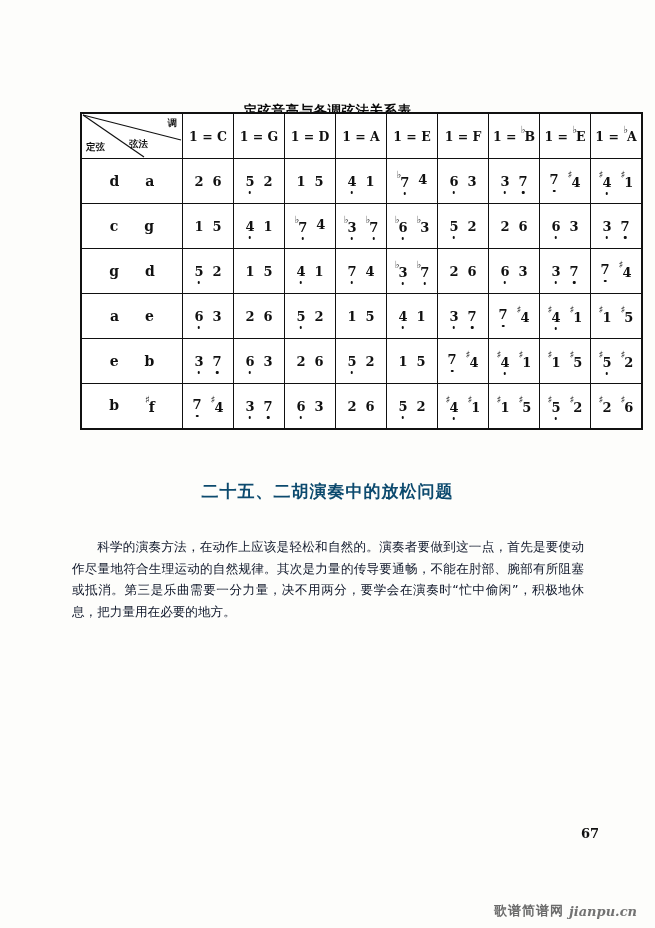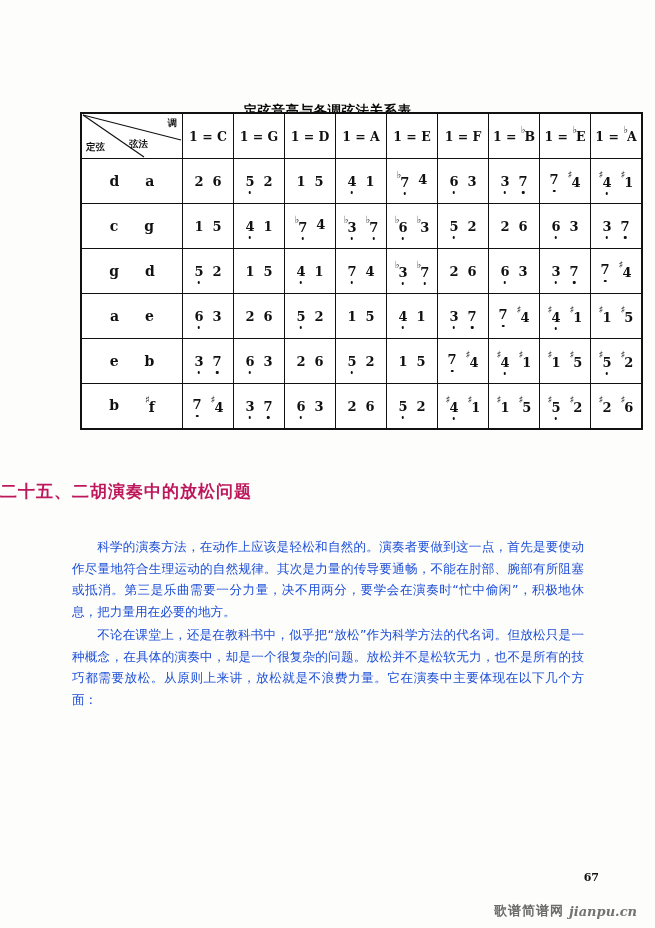--- a/index.html
+++ b/index.html
@@ -91,42 +91,43 @@
     position:absolute;
     left:50%; transform:translateX(-50%);
     bottom:-5px;
     width:2.5px; height:2.5px;
     background:#111; border-radius:50%;
   }
 
   
   .section-head{
     position:absolute; left:0; right:0; top:480px;
+    text-align:center;
     font-family:"DejaVu Sans", sans-serif;
     font-weight:bold; font-size:17px; letter-spacing:1px;
-    color:#be185d;
+    color:#0c4a6e;
   }
 
   
   .body{
     position:absolute; left:72px; top:536px; width:512px;
     font-family:"DejaVu Sans", sans-serif;
     font-size:12.6px;
     line-height:21.5px;
     text-align:justify;
     text-justify:inter-ideograph;
-    color:#1d4ed8;
+    color:#0f172a;
   }
   .body p{ margin:0 0 2px 0; text-indent:2em; }
 
   
   .pageno{
     position:absolute; right:56px; top:826px;
     font-family:"DejaVu Serif", serif;
-    font-weight:bold; font-size:11px;margin-top:45px;
+    font-weight:bold; font-size:13px;
   }
 
   
   .watermark{
     position:absolute; right:18px; bottom:8px;
     display:flex; align-items:center; gap:5px;
   }
   .wm-cn{ font-family:"DejaVu Sans", sans-serif; font-size:13px;
           font-weight:bold; color:#6b6b6b; letter-spacing:1px; }
   .wm-en{ font-family:"DejaVu Serif", serif; font-size:13px;
@@ -537,21 +538,20 @@
             </td>
           </tr>
         </tbody>
     </table>
   </div>
 
   <div class="section-head">二十五、二胡演奏中的放松问题</div>
 
   <div class="body">
       <p>科学的演奏方法，在动作上应该是轻松和自然的。演奏者要做到这一点，首先是要使动作尽量地符合生理运动的自然规律。其次是力量的传导要通畅，不能在肘部、腕部有所阻塞或抵消。第三是乐曲需要一分力量，决不用两分，要学会在演奏时“忙中偷闲”，积极地休息，把力量用在必要的地方。</p>
-      <p>不论在课堂上，还是在教科书中，似乎把“放松”作为科学方法的代名词。但放松只是一种概念，在具体的演奏中，却是一个很复杂的问题。放松并不是松软无力，也不是所有的技巧都需要放松。从原则上来讲，放松就是不浪费力量。它在演奏中主要体现在以下几个方面：</p>
     </div>
 
   <div class="pageno">67</div>
 
   <div class="watermark">
     <span class="wm-cn">歌谱简谱网</span>
     <span class="wm-en">jianpu.cn</span>
   </div>
 
 </div>

